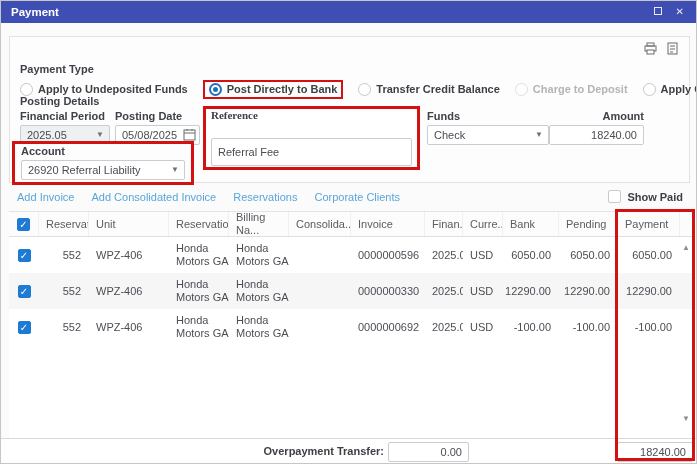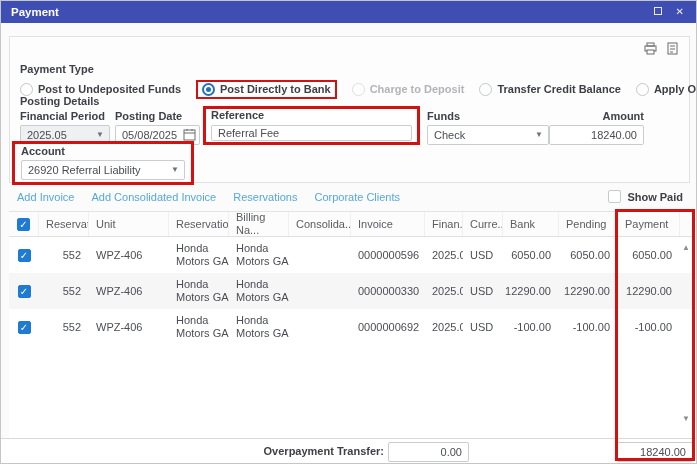--- a/index.html
+++ b/index.html
@@ -42,22 +42,22 @@
   .tb { height:20px; border:1px solid #c9cdd2; border-radius:2px; background:#fff; font-family:inherit; font-size:11px; color:#4a4c52; padding:0 6px; width:100%; }
   .fake-select { height:20px; border:1px solid #c9cdd2; border-radius:2px; background:#fff; display:flex; align-items:center; padding:0 18px 0 6px; position:relative; color:#4a4c52; }
   .fake-select .arrow { position:absolute; right:5px; top:4px; font-size:8px; color:#6e7177; }
   .f-financial-period { left:10px; width:90px; }
   .f-financial-period .fake-select { background:#eef0f2; }
   .f-posting-date { left:105px; width:85px; }
   .date-wrap { position:relative; }
   .date-wrap input { padding-right:22px;text-align:center; }
   .cal-icon { position:absolute; right:4px; top:3px; width:13px; height:13px; }
   .f-reference-box { left:193px; top:69px; width:217px; border:3px solid #d41111; padding:0 5px 1px 5px; background:#fff; }
-  .f-reference-box .f-label { margin-bottom:3px; }
-  .f-reference-box input { height:16px; border:1px solid #c9cdd2; }
+  .f-reference-box .f-label { margin-bottom:16px;font-family:Liberation Serif, serif; }
+  .f-reference-box input { height:28px; border:1px solid #c9cdd2; }
   .f-type { left:417px; width:122px; }
   .f-amount { left:539px; width:95px; }
   .f-amount .f-label { text-align:right; }
   .f-amount input { text-align:right; }
 
   .account-box { position:absolute; left:2px; top:104px; width:182px; border:3px solid #d41111; padding:0 6px 2px 6px; background:#fdfdfd; }
   .account-box .f-label { display:block; font-weight:bold; color:#3f414a; line-height:14px; margin-bottom:2px; }
 
   
   .links-row { position:absolute; left:16px; top:168px; display:flex; gap:17px; }
@@ -126,35 +126,35 @@
               </g>
             </svg>
         </span>
       </div>
 
       <div class="section-label" style="top:26px">Payment Type</div>
 
       <div class="radio-row">
         <span class="radio-opt">
           <span class="radio-circle"></span>
-          <span class="radio-label">Post to Undeposited Funds</span>
+          <span class="radio-label">Apply to Undeposited Funds</span>
         </span>
         <span class="hl-radio">
           <span class="radio-opt selected">
             <span class="radio-circle"></span>
             <span class="radio-label">Post Directly to Bank</span>
           </span>
         </span>
+        <span class="radio-opt">
+          <span class="radio-circle"></span>
+          <span class="radio-label">Transfer Credit Balance</span>
+        </span>
         <span class="radio-opt disabled">
           <span class="radio-circle"></span>
           <span class="radio-label">Charge to Deposit</span>
-        </span>
-        <span class="radio-opt">
-          <span class="radio-circle"></span>
-          <span class="radio-label">Transfer Credit Balance</span>
         </span>
         <span class="radio-opt">
           <span class="radio-circle"></span>
           <span class="radio-label">Apply Overpayment</span>
         </span>
 
       </div>
 
       <div class="section-label" style="top:58px">Posting Details</div>
 

